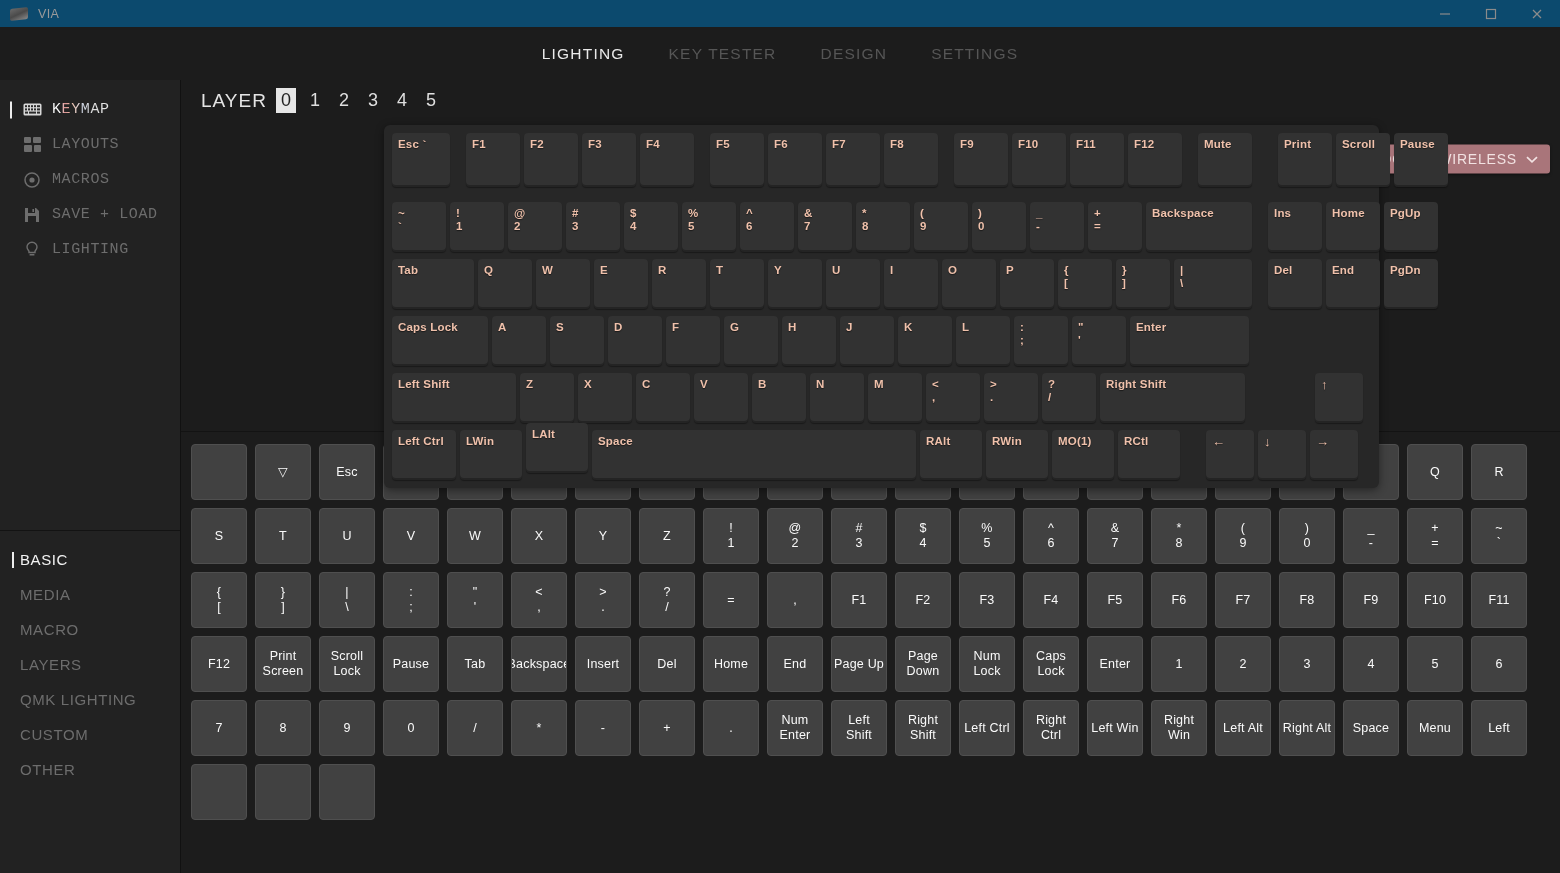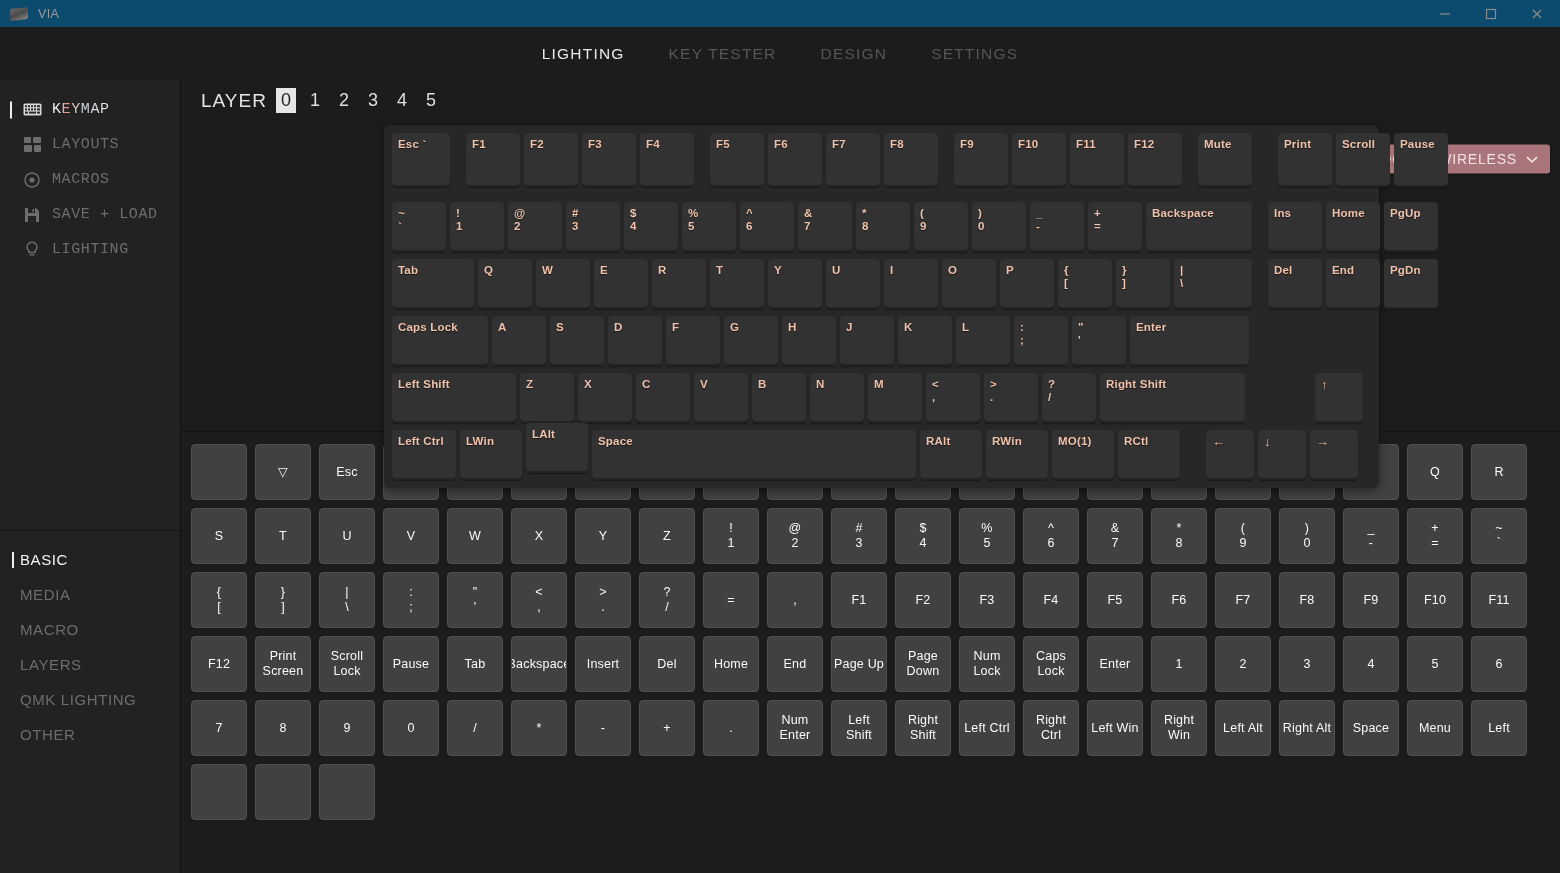--- a/index.html
+++ b/index.html
@@ -289,20 +289,24 @@
 
         <span class="lbl">MACRO</span>
       </div>
       <div class="cat-row">
 
         <span class="lbl">LAYERS</span>
       </div>
       <div class="cat-row">
 
         <span class="lbl">QMK LIGHTING</span>
+      </div>
+      <div class="cat-row">
+
+        <span class="lbl">CUSTOM</span>
       </div>
       <div class="cat-row">
 
         <span class="lbl">OTHER</span>
       </div>
     </div>
   </div>
 
   <div id="main">
 

